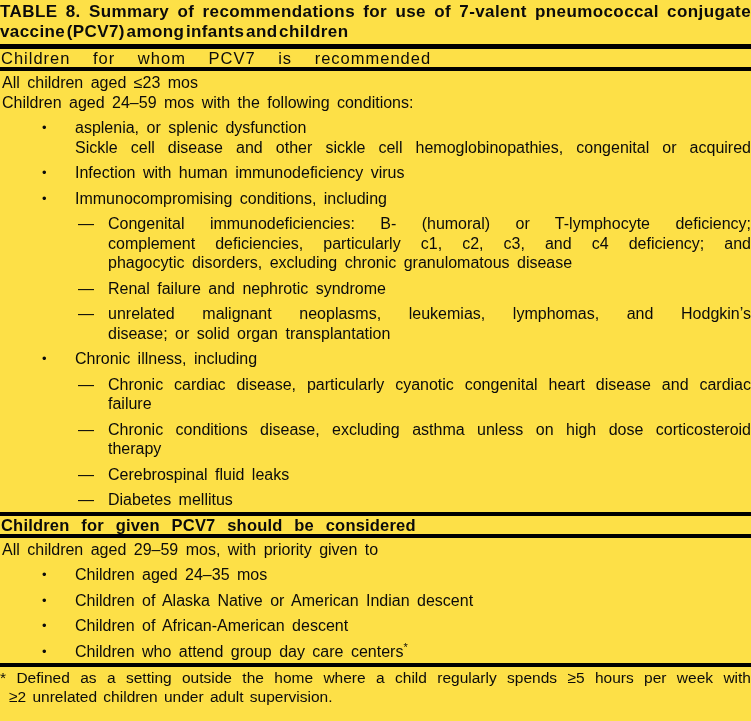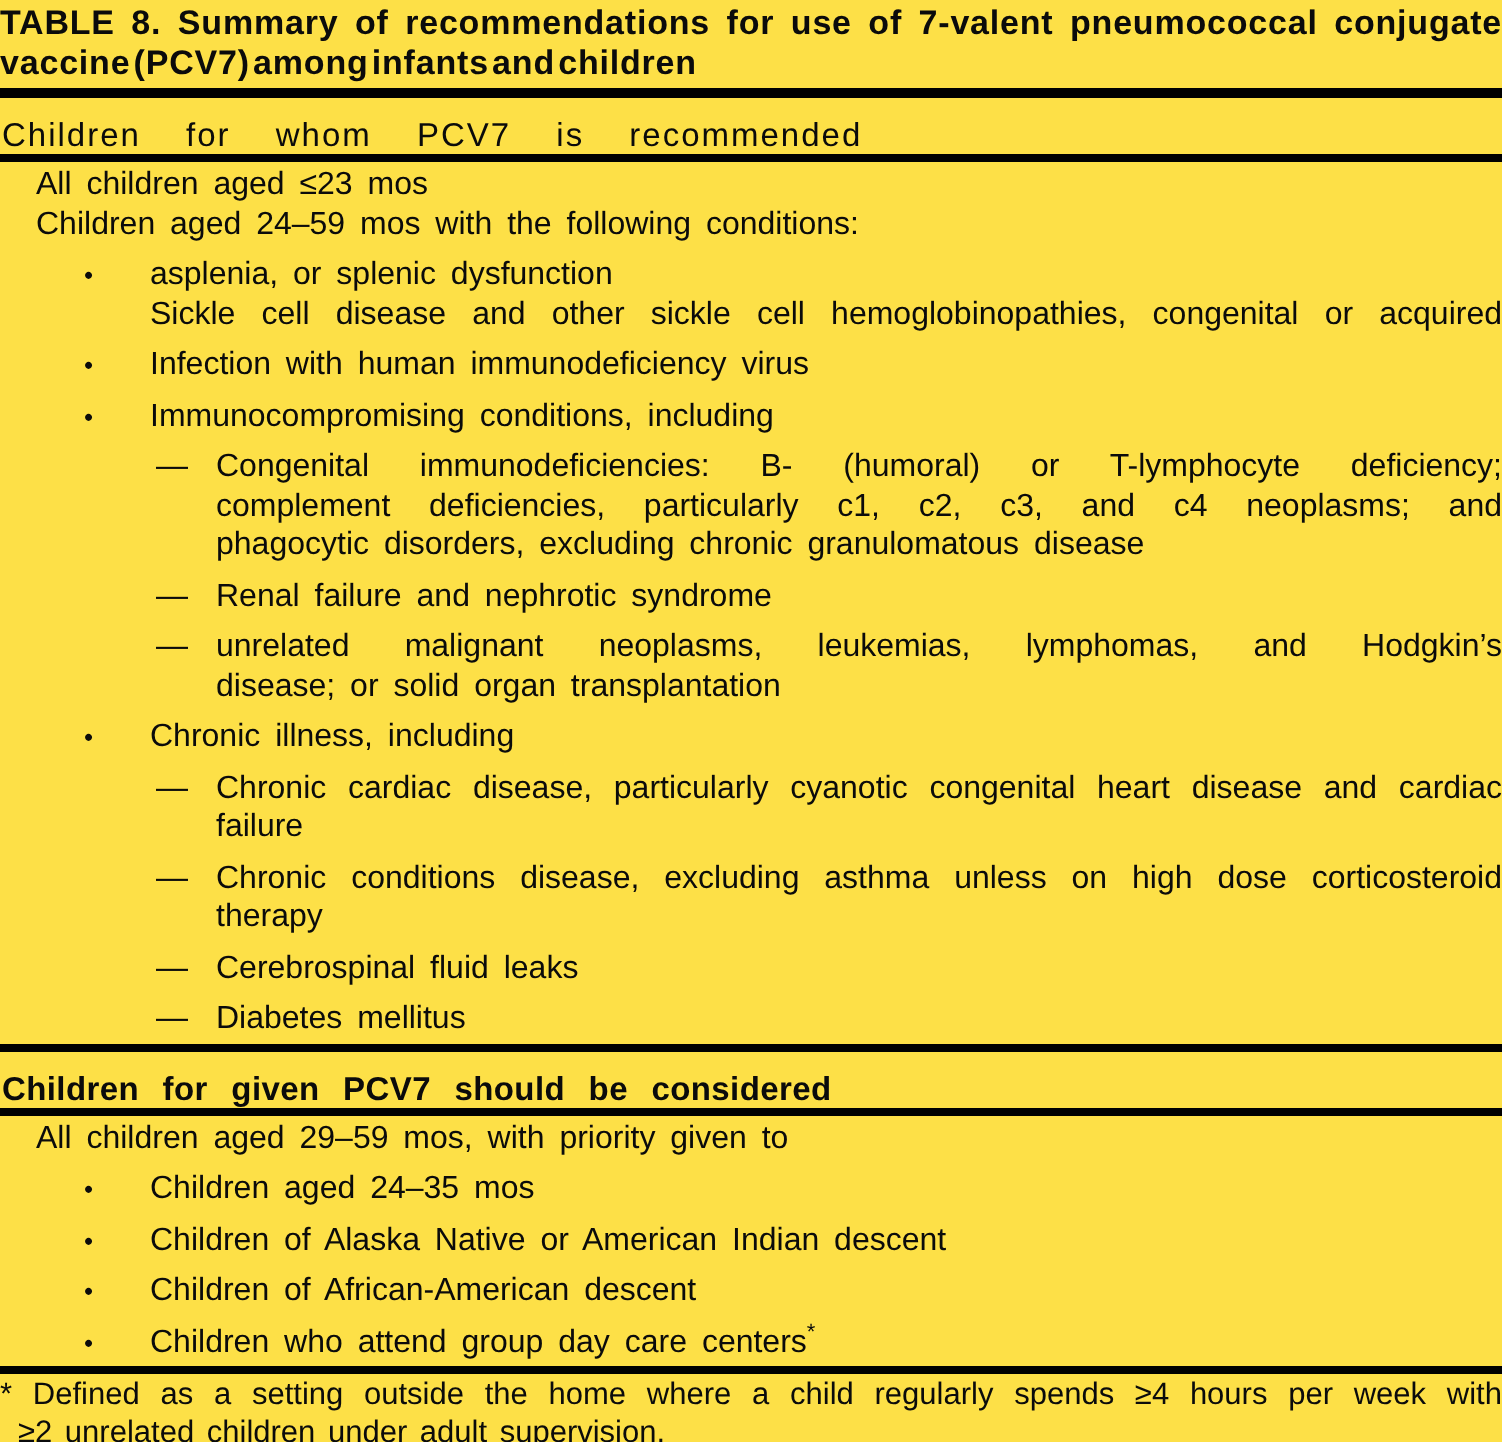--- a/index.html
+++ b/index.html
@@ -26,39 +26,39 @@
     text-align-last: justify;
   }
   .title .t-line2 {
     word-spacing: -3.5px;
   }
   .rule { background: #000000; width: 751px; }
   .rule-thick5 { height: 5px; margin-top: 2px; }
   .rule-thick4 { height: 4px; }
   .section-header {
     line-height: 16px;
-    padding: 11px 0 1px 1px;
+    padding: 1px 0 1px 1px;
     font-size: 16.5px;
     white-space: nowrap;
     overflow: hidden;
   }
   .section-header.sh-recommended {
     font-weight: 400;
     word-spacing: 17px;
     letter-spacing: 1px;
   }
   .section-header.sh-considered {
     font-weight: 700;
     word-spacing: 7px;
     letter-spacing: 0.2px;
   }
   .section-body { padding: 2px 0 2px 0; }
   .item { position: relative; }
   .item.bullet, .item.dash { margin-top: 6px; }
-  .item.plain  { padding-left: 18px; }
+  .item.plain  { padding-left: 2px; }
   .item.bullet { padding-left: 75px; }
   .item.dash   { padding-left: 108px; }
   .line { line-height: 19.5px; word-spacing: 3px; }
   .line.stretch {
     text-align: justify;
     text-align-last: justify;
     word-spacing: normal;
   }
   .marker {
     position: absolute;
@@ -114,21 +114,21 @@
         <span class="marker">•</span>
         <div class="line">Infection with human immunodeficiency virus</div>
       </div>
       <div class="item bullet">
         <span class="marker">•</span>
         <div class="line">Immunocompromising conditions, including</div>
       </div>
       <div class="item dash">
         <span class="marker">—</span>
         <div class="line stretch">Congenital immunodeficiencies: B- (humoral) or T-lymphocyte deficiency;</div>
-        <div class="line stretch">complement deficiencies, particularly c1, c2, c3, and c4 neoplasms; and</div>
+        <div class="line stretch">complement deficiencies, particularly c1, c2, c3, and c4 deficiency; and</div>
         <div class="line">phagocytic disorders, excluding chronic granulomatous disease</div>
       </div>
       <div class="item dash">
         <span class="marker">—</span>
         <div class="line">Renal failure and nephrotic syndrome</div>
       </div>
       <div class="item dash">
         <span class="marker">—</span>
         <div class="line stretch">unrelated malignant neoplasms, leukemias, lymphomas, and Hodgkin’s</div>
         <div class="line">disease; or solid organ transplantation</div>
@@ -181,17 +181,17 @@
       </div>
       <div class="item bullet">
         <span class="marker">•</span>
         <div class="line">Children who attend group day care centers<sup>*</sup></div>
       </div>
     </div>
 
   <div class="rule rule-thick4"></div>
 
   <div class="footnote">
-    <div class="line fn-line1"><span>*</span> <span>Defined as a setting outside the home where a child regularly spends ≥4 hours per week with</span></div>
+    <div class="line fn-line1"><span>*</span> <span>Defined as a setting outside the home where a child regularly spends ≥5 hours per week with</span></div>
     <div class="line fn-line2">≥2 unrelated children under adult supervision.</div>
   </div>
 
 </div>
 
 </body></html>

